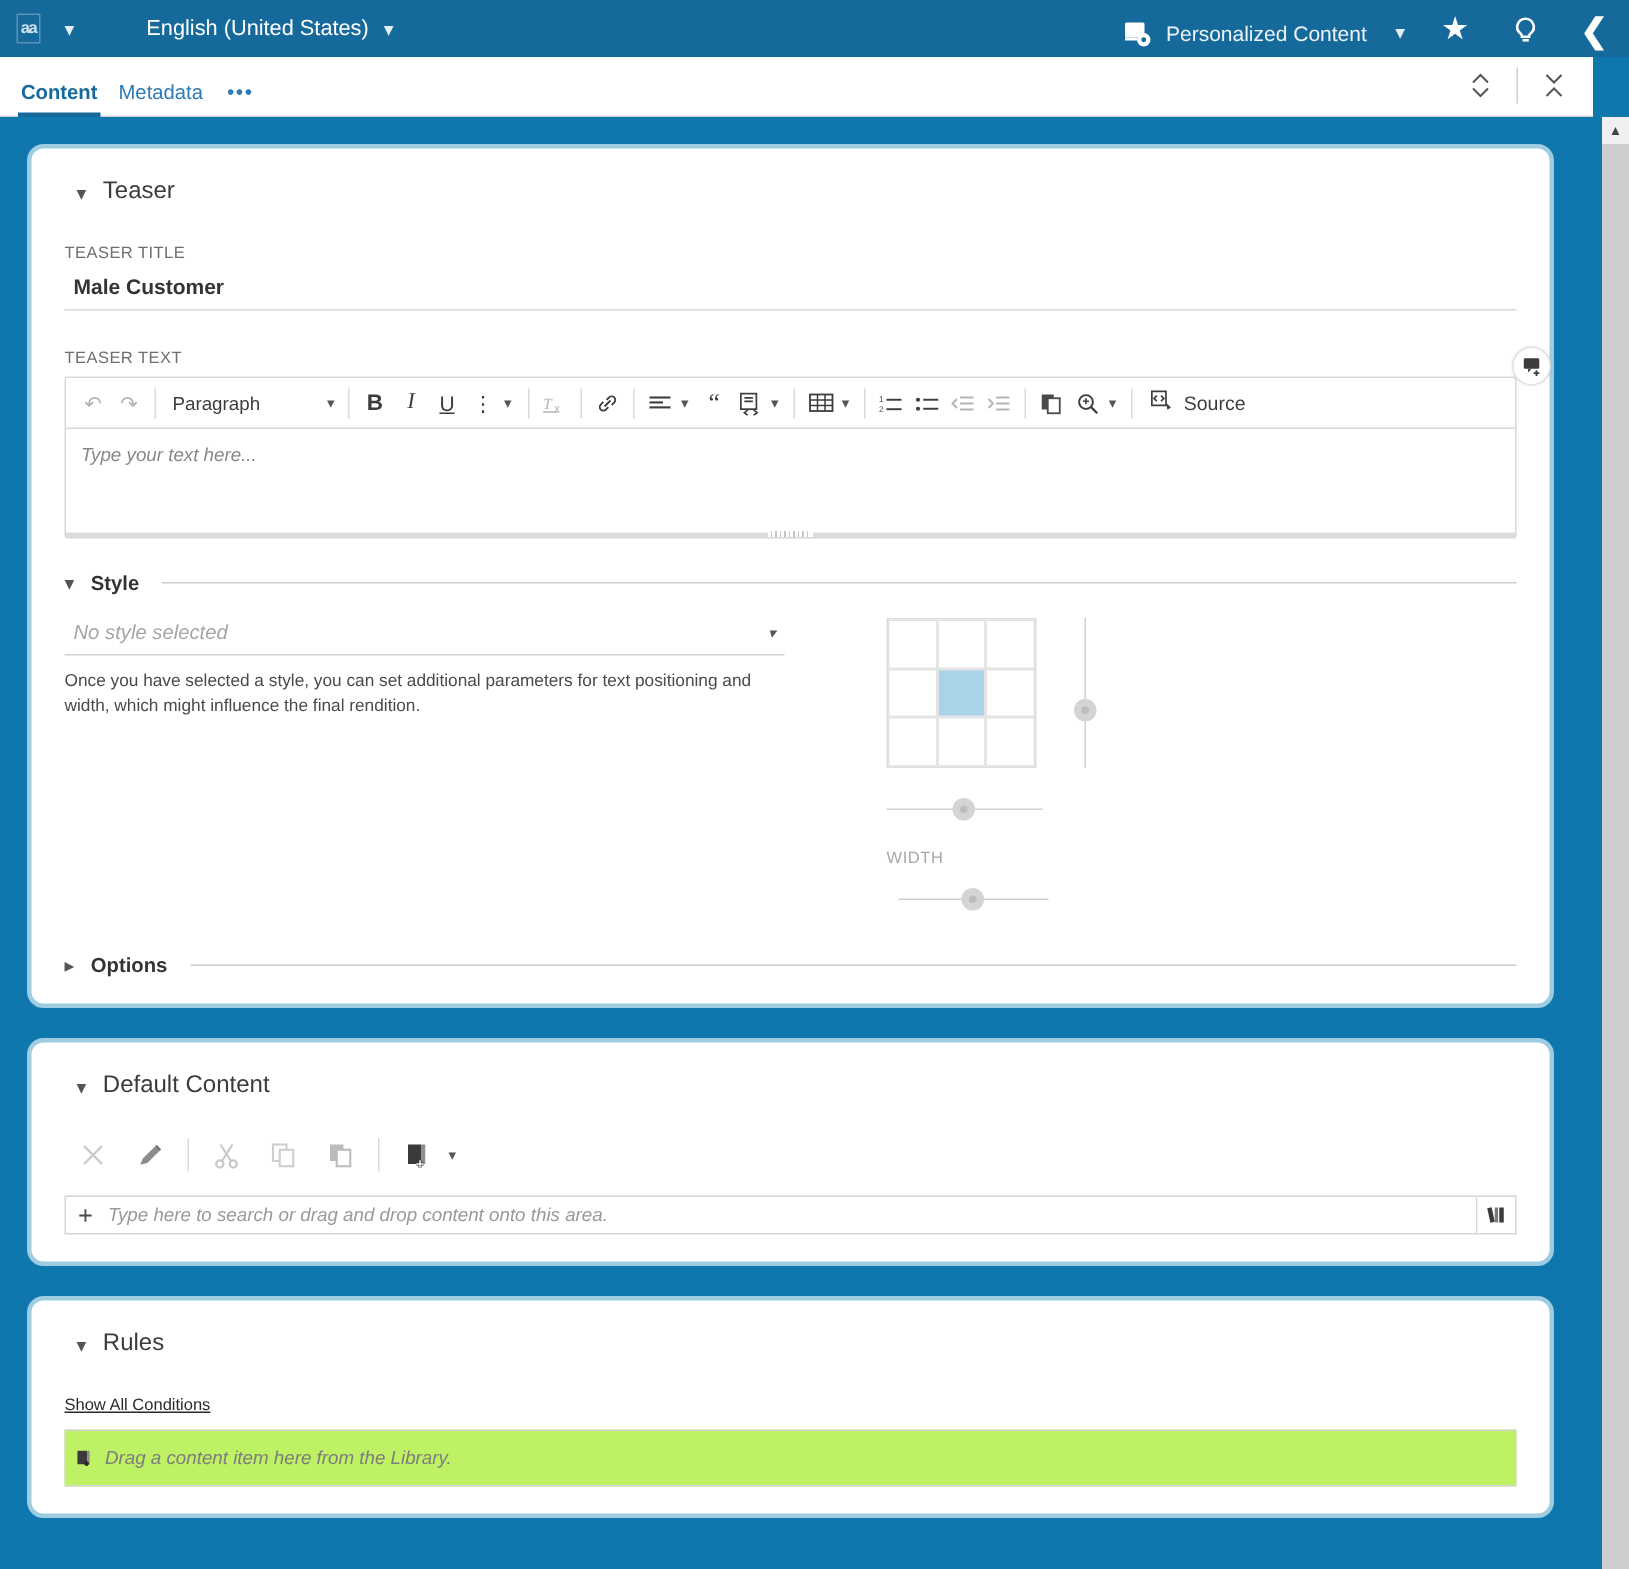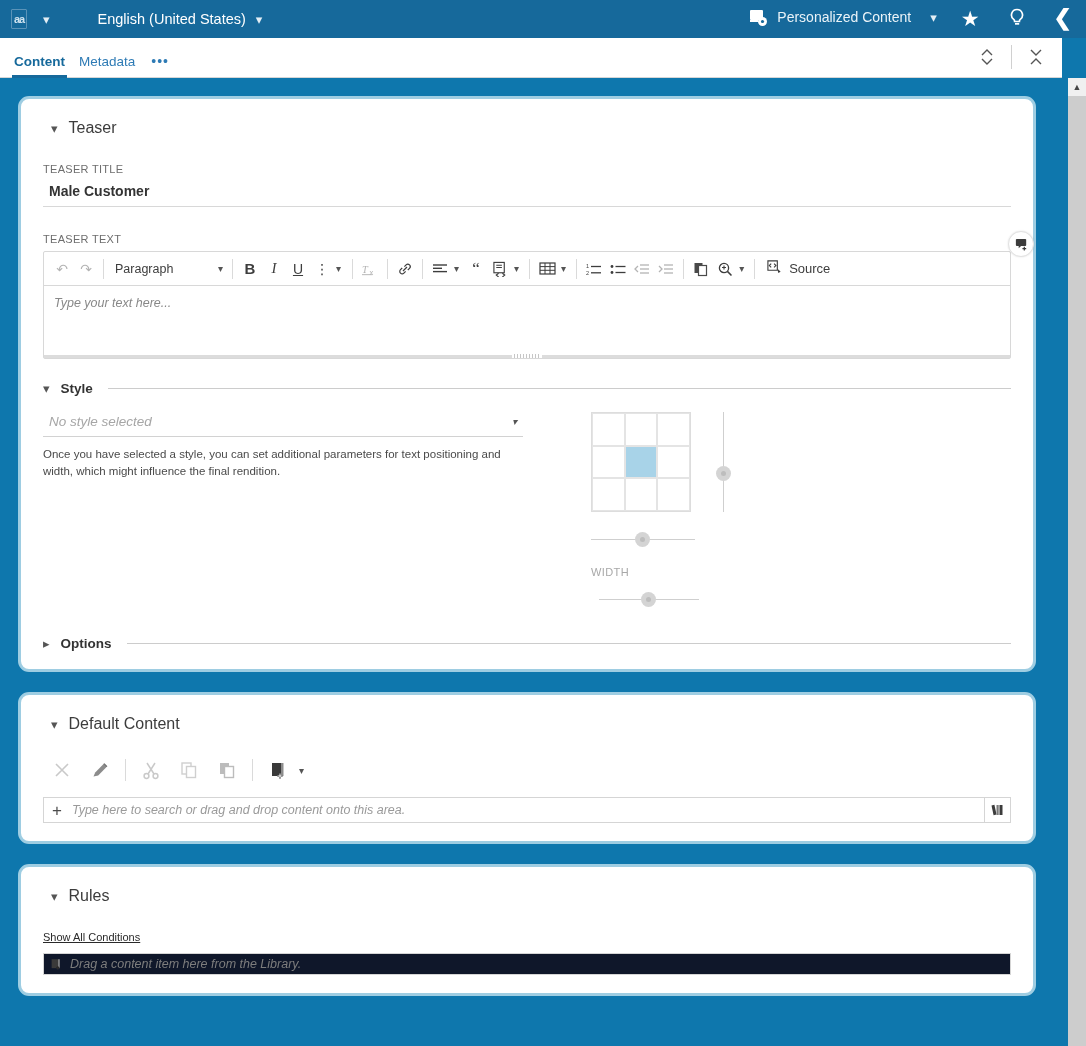--- a/index.html
+++ b/index.html
@@ -28,21 +28,21 @@
   }
   .tb-caret {
     margin-left: 16px; font-size: 13px; color: #e3eef5; cursor: pointer;
     line-height: 1;
   }
   .tb-lang {
     margin-left: 48px; font-size: 14.5px; color: #ffffff; white-space: nowrap;
   }
   .tb-lang-caret { margin-left: 10px; font-size: 13px; color: #e3eef5; }
   .tb-right {
-    margin-left: auto; display: flex; align-items: flex-start; gap: 0;
+    margin-left: auto; display: flex; align-items: flex-end; gap: 0;
     padding-right: 6px;
   }
   .tb-pc {
     display: flex; align-items: center; gap: 9px;
     font-size: 14px; color: #eaf3f8;
   }
   .tb-pc-icon { width: 20px; height: 20px; position: relative; }
   .tb-star { margin-left: 24px; font-size: 21px; color: #ffffff; cursor: pointer; }
   .tb-bulb { margin-left: 26px; width: 22px; height: 22px; cursor: pointer; }
   .tb-back { margin-left: 26px; margin-right: 8px; font-size: 22px; color: #ffffff;
@@ -244,21 +244,21 @@
     background: #fff; display: flex; align-items: center; justify-content: center;
     cursor: pointer;
   }
 
   
   .showcond {
     font-size: 11px; color: #2a2a2a; text-decoration: underline;
     margin-top: 26px; cursor: pointer; display: inline-block;
   }
   .droparea {
-    margin-top: 8px; height: 22px; border: 1px solid #d5d5d5; background: #0f172a;
+    margin-top: 8px; height: 38px; border: 1px solid #d5d5d5; background: #bef264;
     display: flex; align-items: center; padding: 0 6px; gap: 7px;
   }
   .drop-ph { font-size: 12.5px; font-style: italic; color: #7d7d7d; }
 </style>
 </head>
 <body>
 
 <div class="topbar">
   <div class="tb-logo">aa</div>
   <div class="tb-caret">▾</div>

